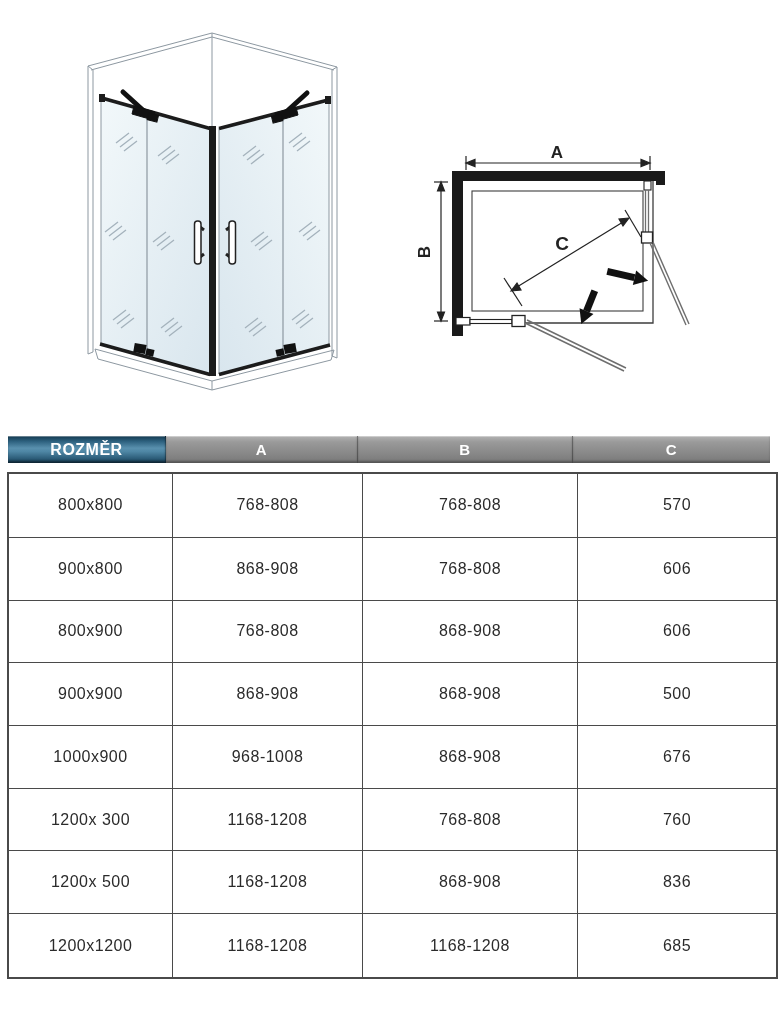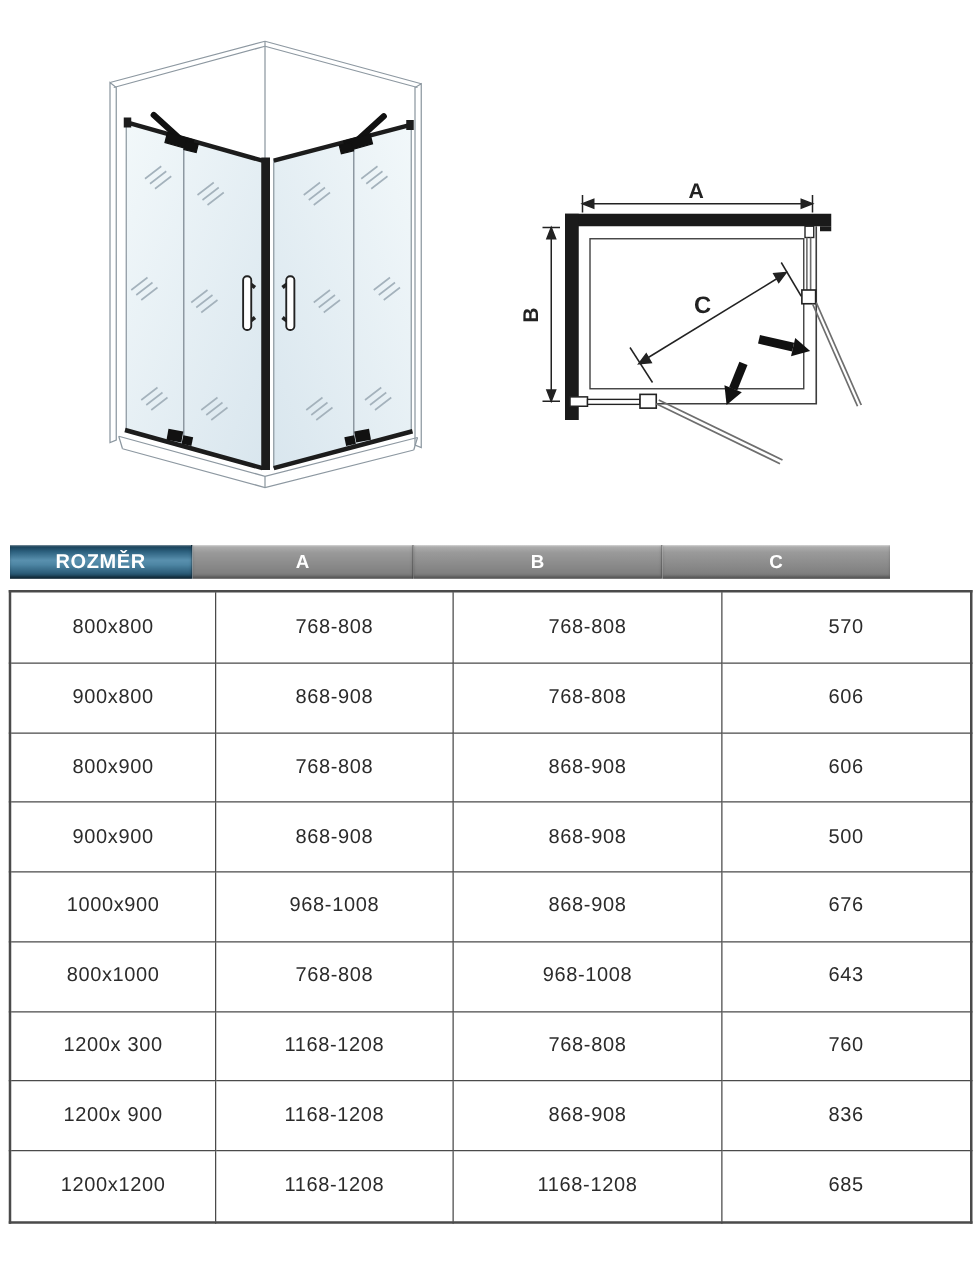--- a/index.html
+++ b/index.html
@@ -5,21 +5,21 @@
   html,body{margin:0;padding:0;background:#ffffff;}
   #canvas{
     position:relative;width:780px;height:1024px;background:#ffffff;overflow:hidden;
     font-family:"Liberation Sans", sans-serif;
   }
   svg{position:absolute;display:block;}
   #iso-illustration{left:60px;top:10px;}
   #topview-diagram{left:415px;top:133px;}
 
   
-  .hdr{position:absolute;left:8px;top:436px;width:704px;height:27px;display:flex;}
+  .hdr{position:absolute;left:8px;top:436px;width:762px;height:27px;display:flex;}
   .hdr-cell{
     height:100%;display:flex;align-items:center;justify-content:center;
     color:#ffffff;font-weight:bold;font-size:15px;letter-spacing:.5px;
     box-sizing:border-box;border-right:1px solid rgba(0,0,0,.35);
     box-shadow:inset 0 1px 0 rgba(255,255,255,.35), inset 0 -2px 2px rgba(0,0,0,.25);
   }
   .hdr-rozmer{
     width:158px;font-size:16px;
     background:linear-gradient(180deg,#14394f 0%,#2d617f 20%,#5990ae 45%,#4e86a4 58%,#2a5a76 85%,#112e40 100%);
   }
@@ -241,33 +241,27 @@
         <td class="col-b">868-908</td>
         <td class="col-c">500</td>
       </tr>
         <tr>
         <td class="col-size">1000x900</td>
         <td class="col-a">968-1008</td>
         <td class="col-b">868-908</td>
         <td class="col-c">676</td>
       </tr>
         <tr>
-        <td class="col-size">800x1000</td>
-        <td class="col-a">768-808</td>
-        <td class="col-b">968-1008</td>
-        <td class="col-c">643</td>
-      </tr>
-        <tr>
         <td class="col-size">1200x 300</td>
         <td class="col-a">1168-1208</td>
         <td class="col-b">768-808</td>
         <td class="col-c">760</td>
       </tr>
         <tr>
-        <td class="col-size">1200x 900</td>
+        <td class="col-size">1200x 500</td>
         <td class="col-a">1168-1208</td>
         <td class="col-b">868-908</td>
         <td class="col-c">836</td>
       </tr>
         <tr>
         <td class="col-size">1200x1200</td>
         <td class="col-a">1168-1208</td>
         <td class="col-b">1168-1208</td>
         <td class="col-c">685</td>
       </tr>

